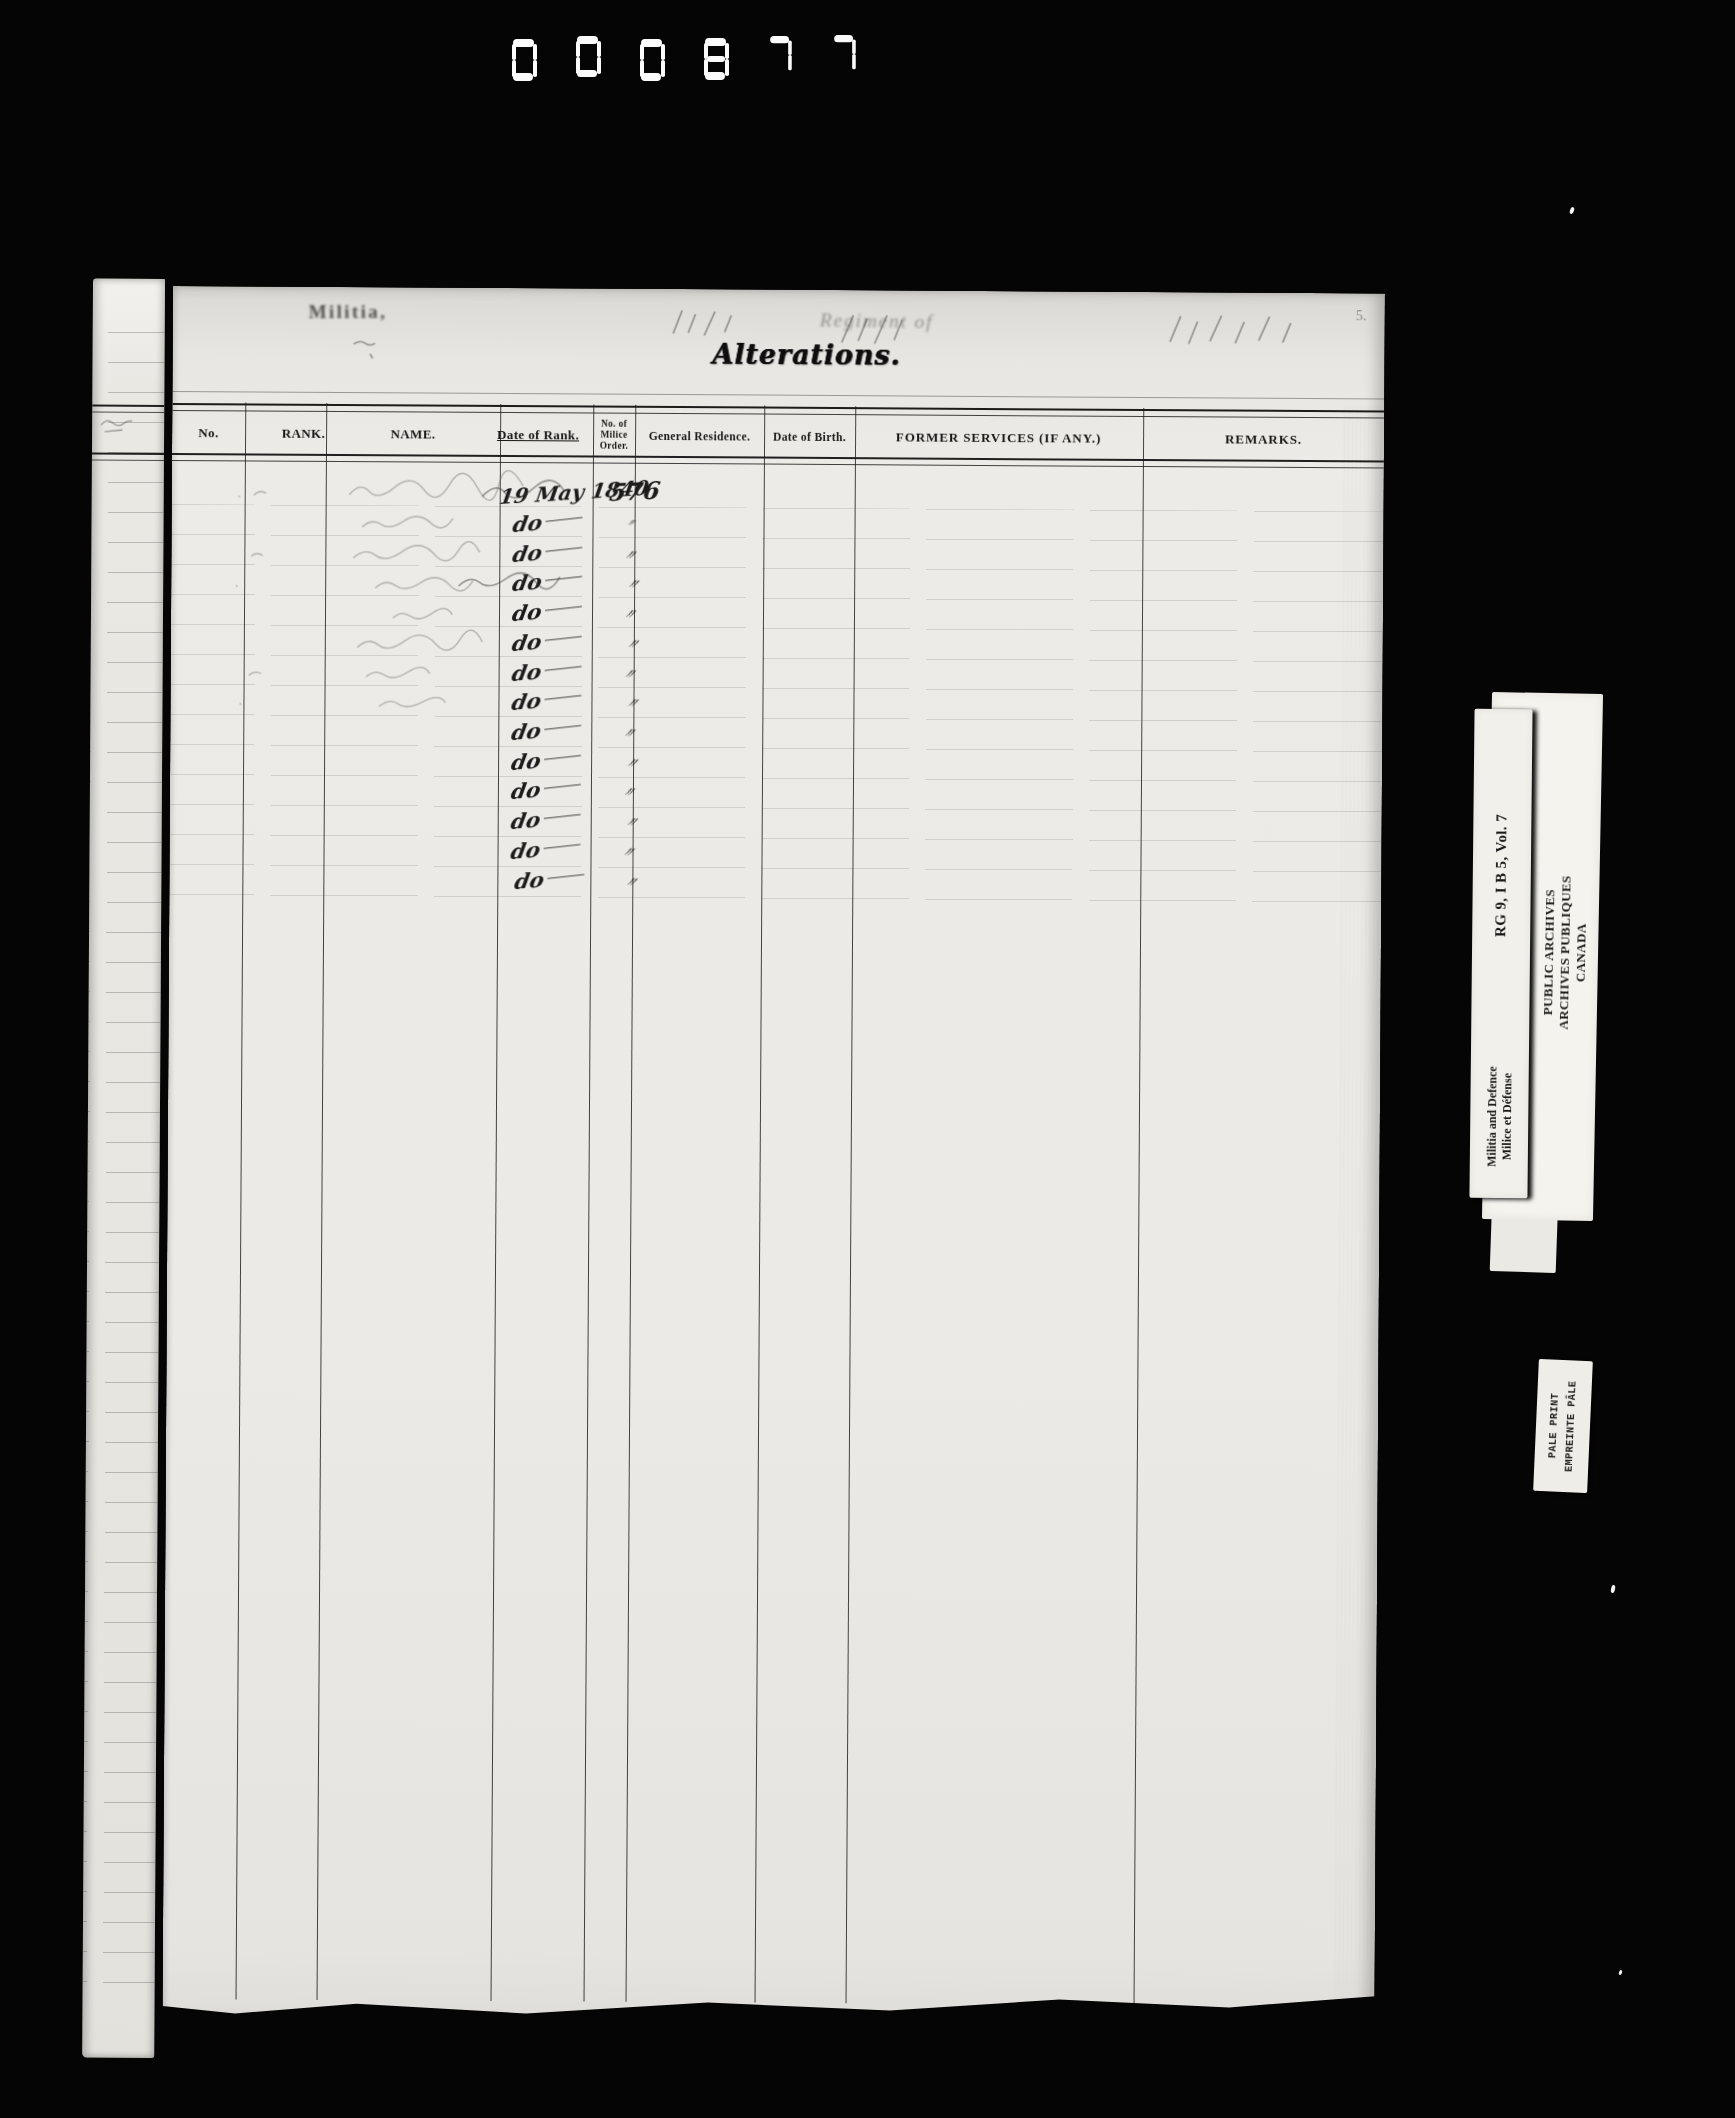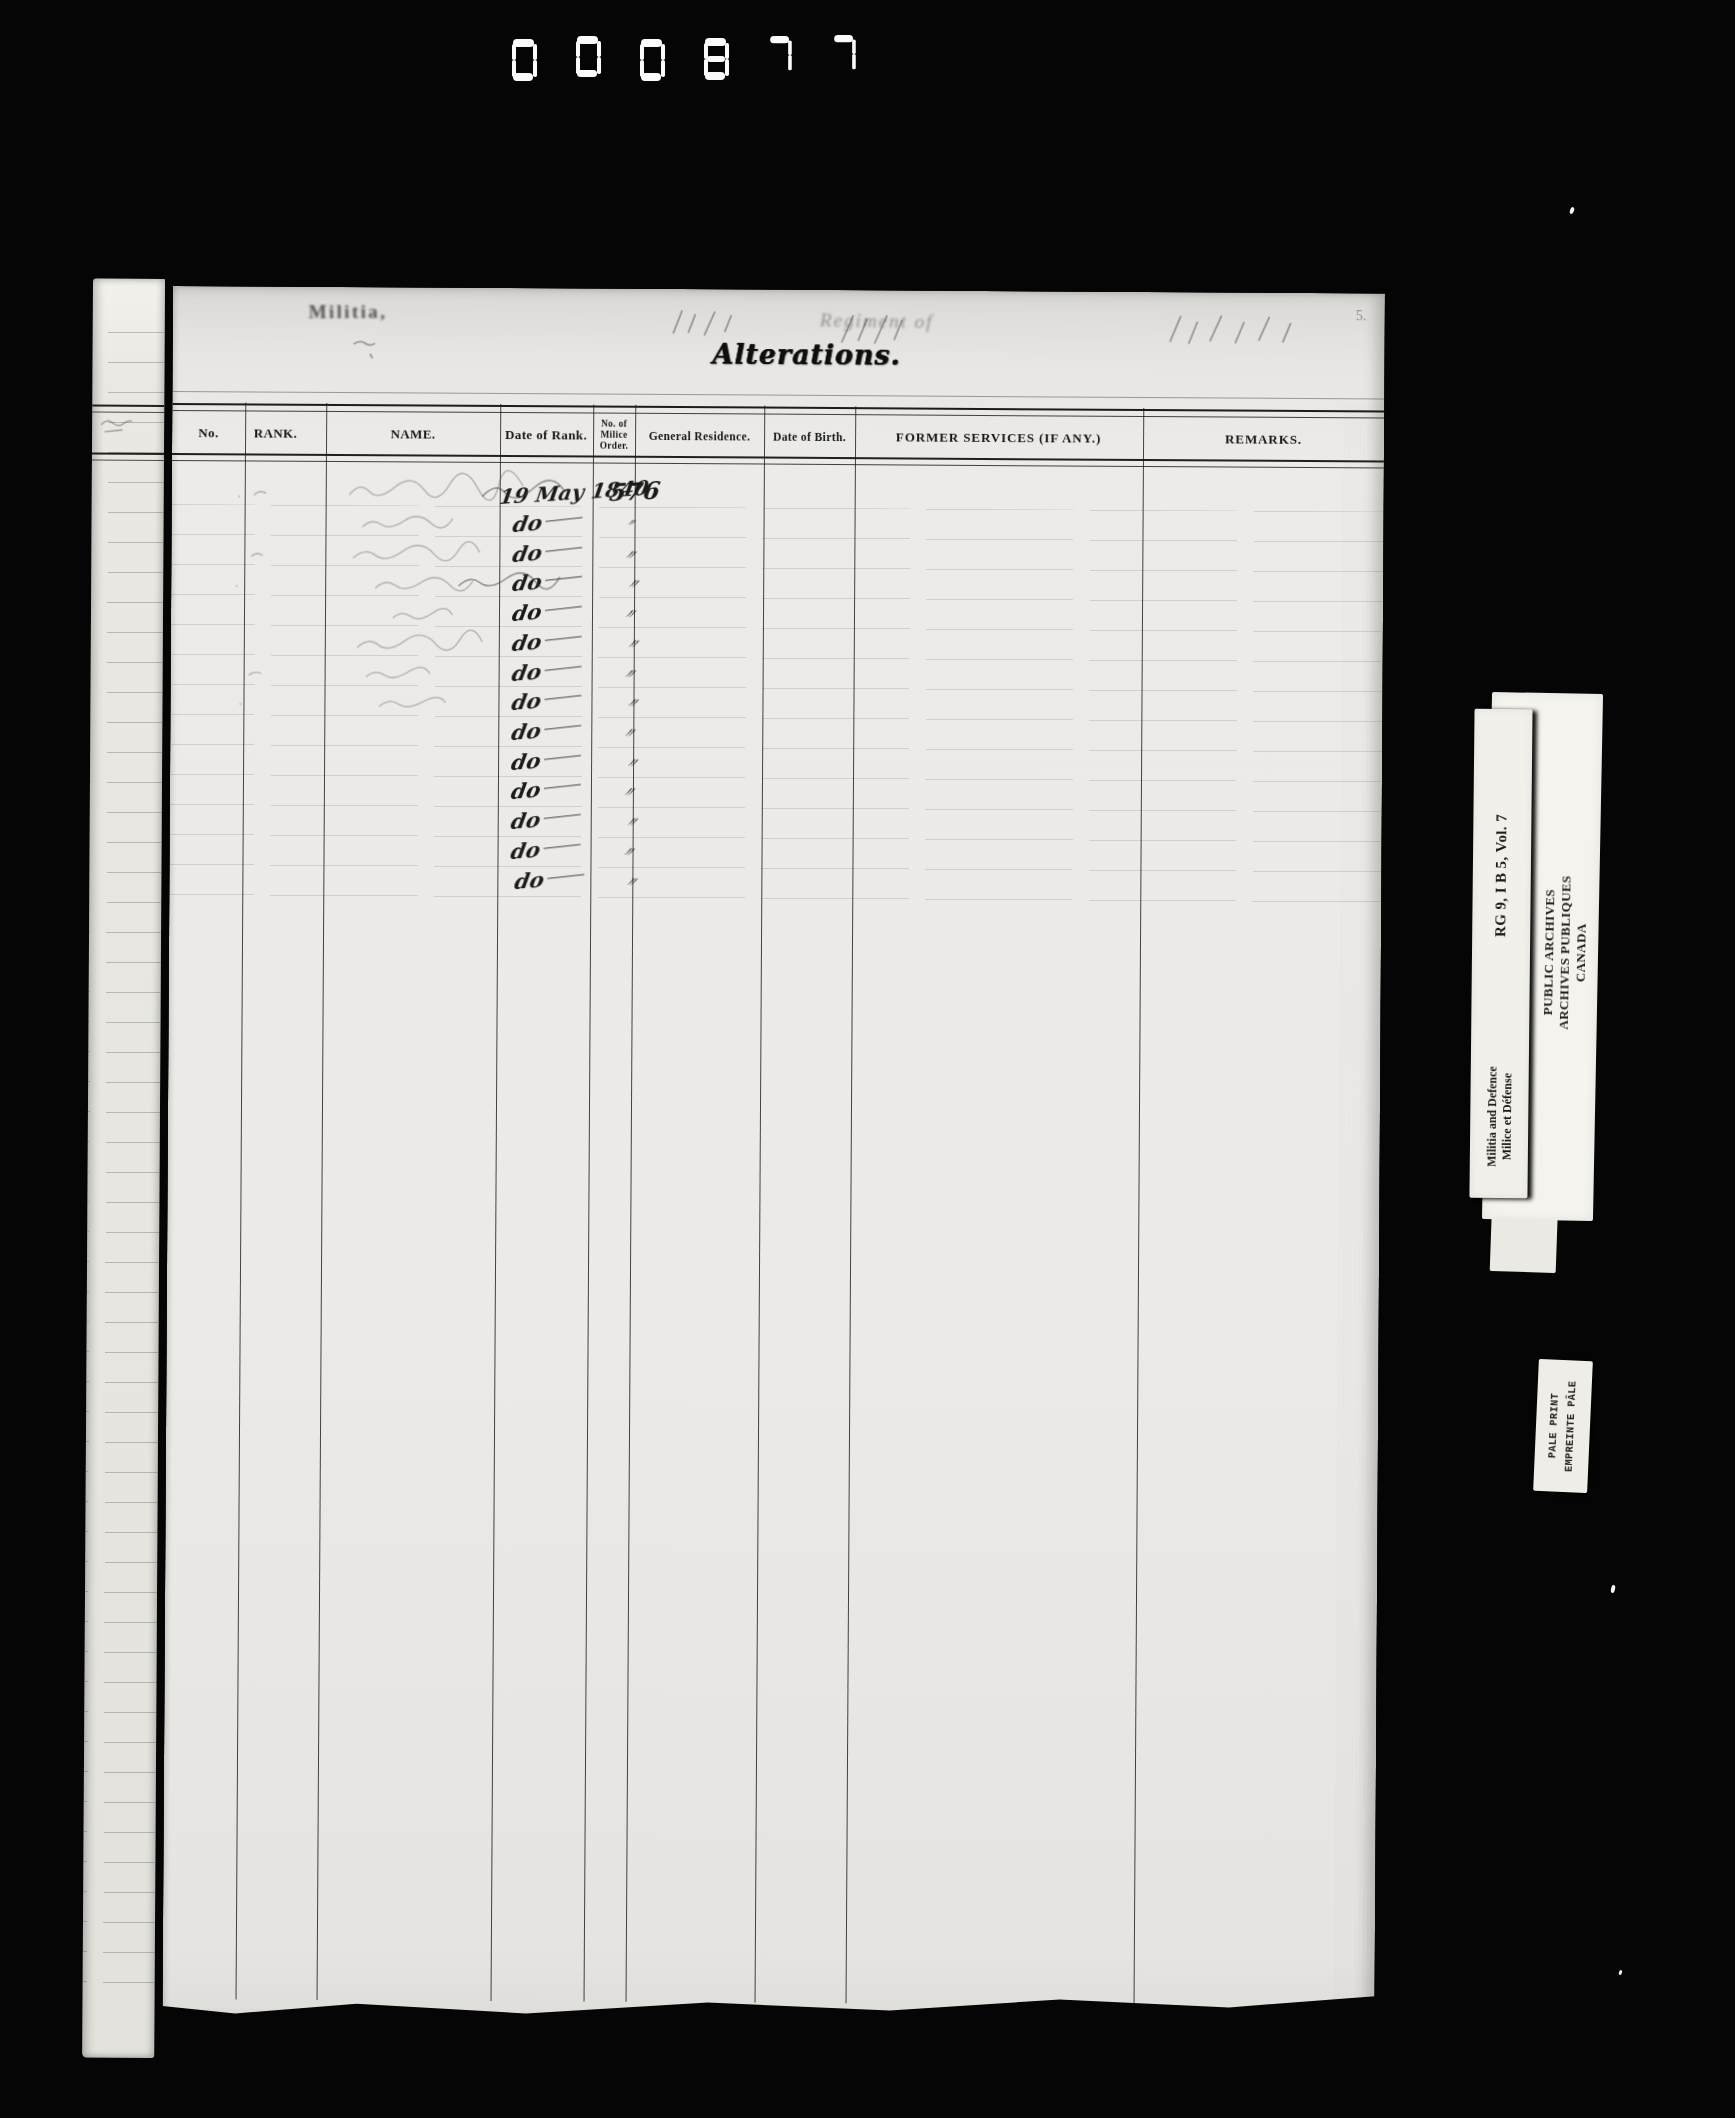--- a/index.html
+++ b/index.html
@@ -150,23 +150,23 @@
       <div class="vline" style="left:73px;"></div>
       <div class="vline" style="left:154px;"></div>
       <div class="vline" style="left:328px;"></div>
       <div class="vline" style="left:421px;"></div>
       <div class="vline" style="left:463px;"></div>
       <div class="vline" style="left:592px;"></div>
       <div class="vline" style="left:683px;"></div>
       <div class="vline" style="left:971px;"></div>
 
       <div class="hcell" style="left:0;width:73px;text-align:right;">No.</div>
-      <div class="hcell" style="left:63px;width:81px;text-align:center;">RANK.</div>
+      <div class="hcell" style="left:91px;width:81px;text-align:center;">RANK.</div>
       <div class="hcell" style="left:154px;width:174px;">NAME.</div>
-      <div class="hcell" style="left:328px;width:92px;">Date of Rank.</div>
+      <div class="hcell" style="left:320px;width:92px;text-decoration:underline;">Date of Rank.</div>
       <div class="hcell small" style="left:421px;width:42px;">No. of Milice Order.</div>
       <div class="hcell" style="left:463px;width:129px;font-size:11.5px;">General Residence.</div>
       <div class="hcell" style="left:592px;width:91px;font-size:11.5px;">Date of Birth.</div>
       <div class="hcell" style="left:683px;width:287px;letter-spacing:0.9px;">FORMER SERVICES (IF ANY.)</div>
       <div class="hcell" style="left:971px;width:241px;letter-spacing:0.9px;">REMARKS.</div>
 
       <div class="entry-row first-entry hand" style="top:191px;">
         <span class="date-text">19 May 1840</span>
         <span class="go-number">576</span>
       </div>

